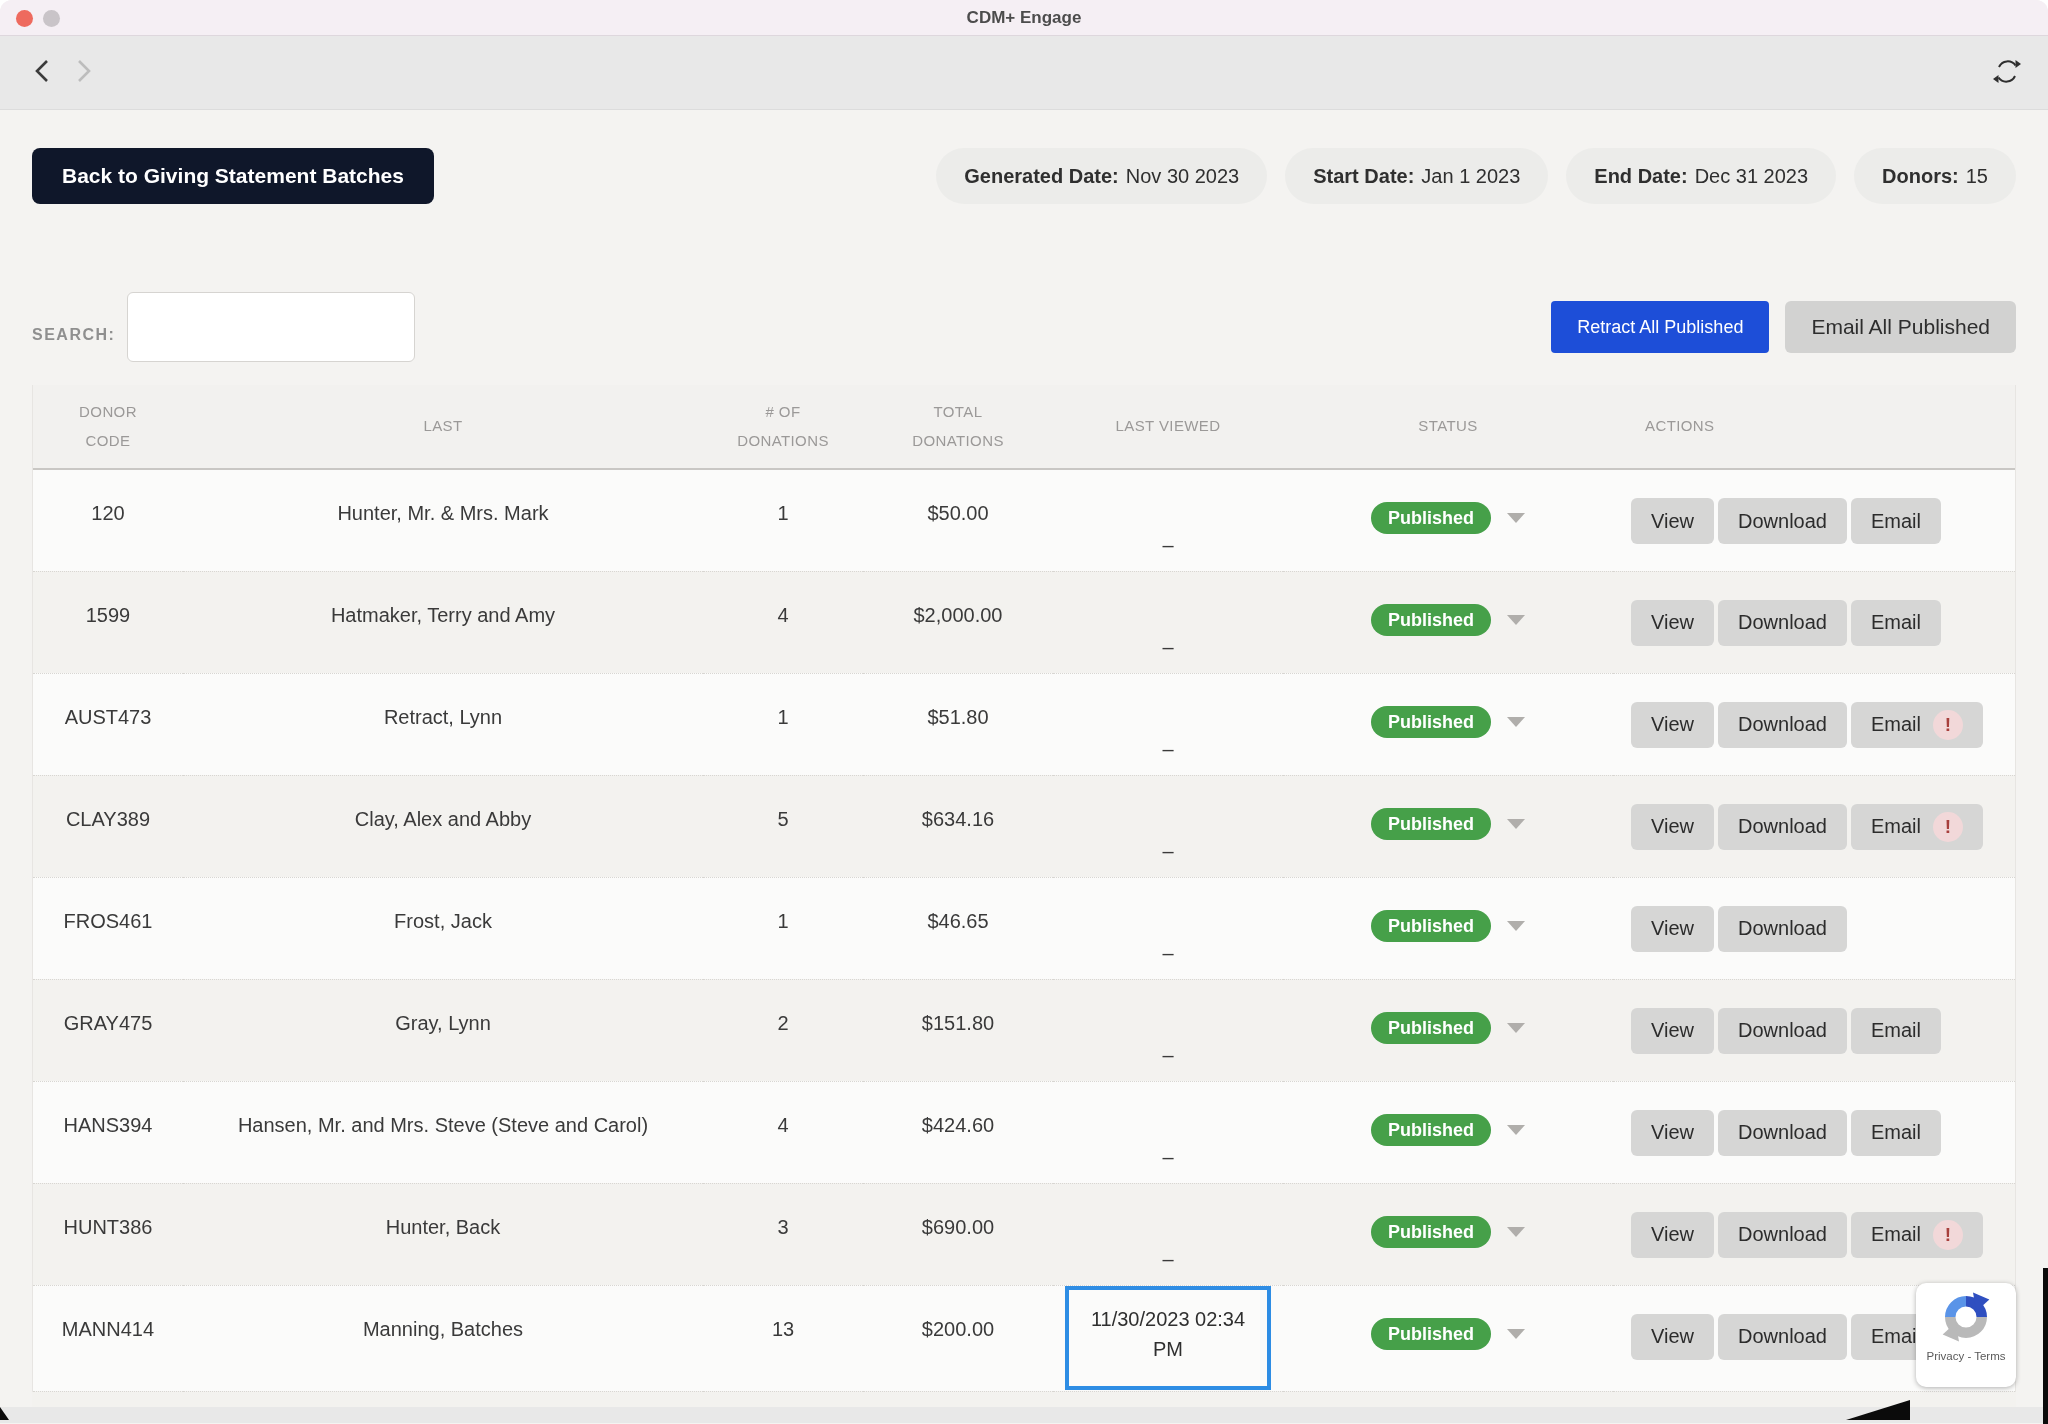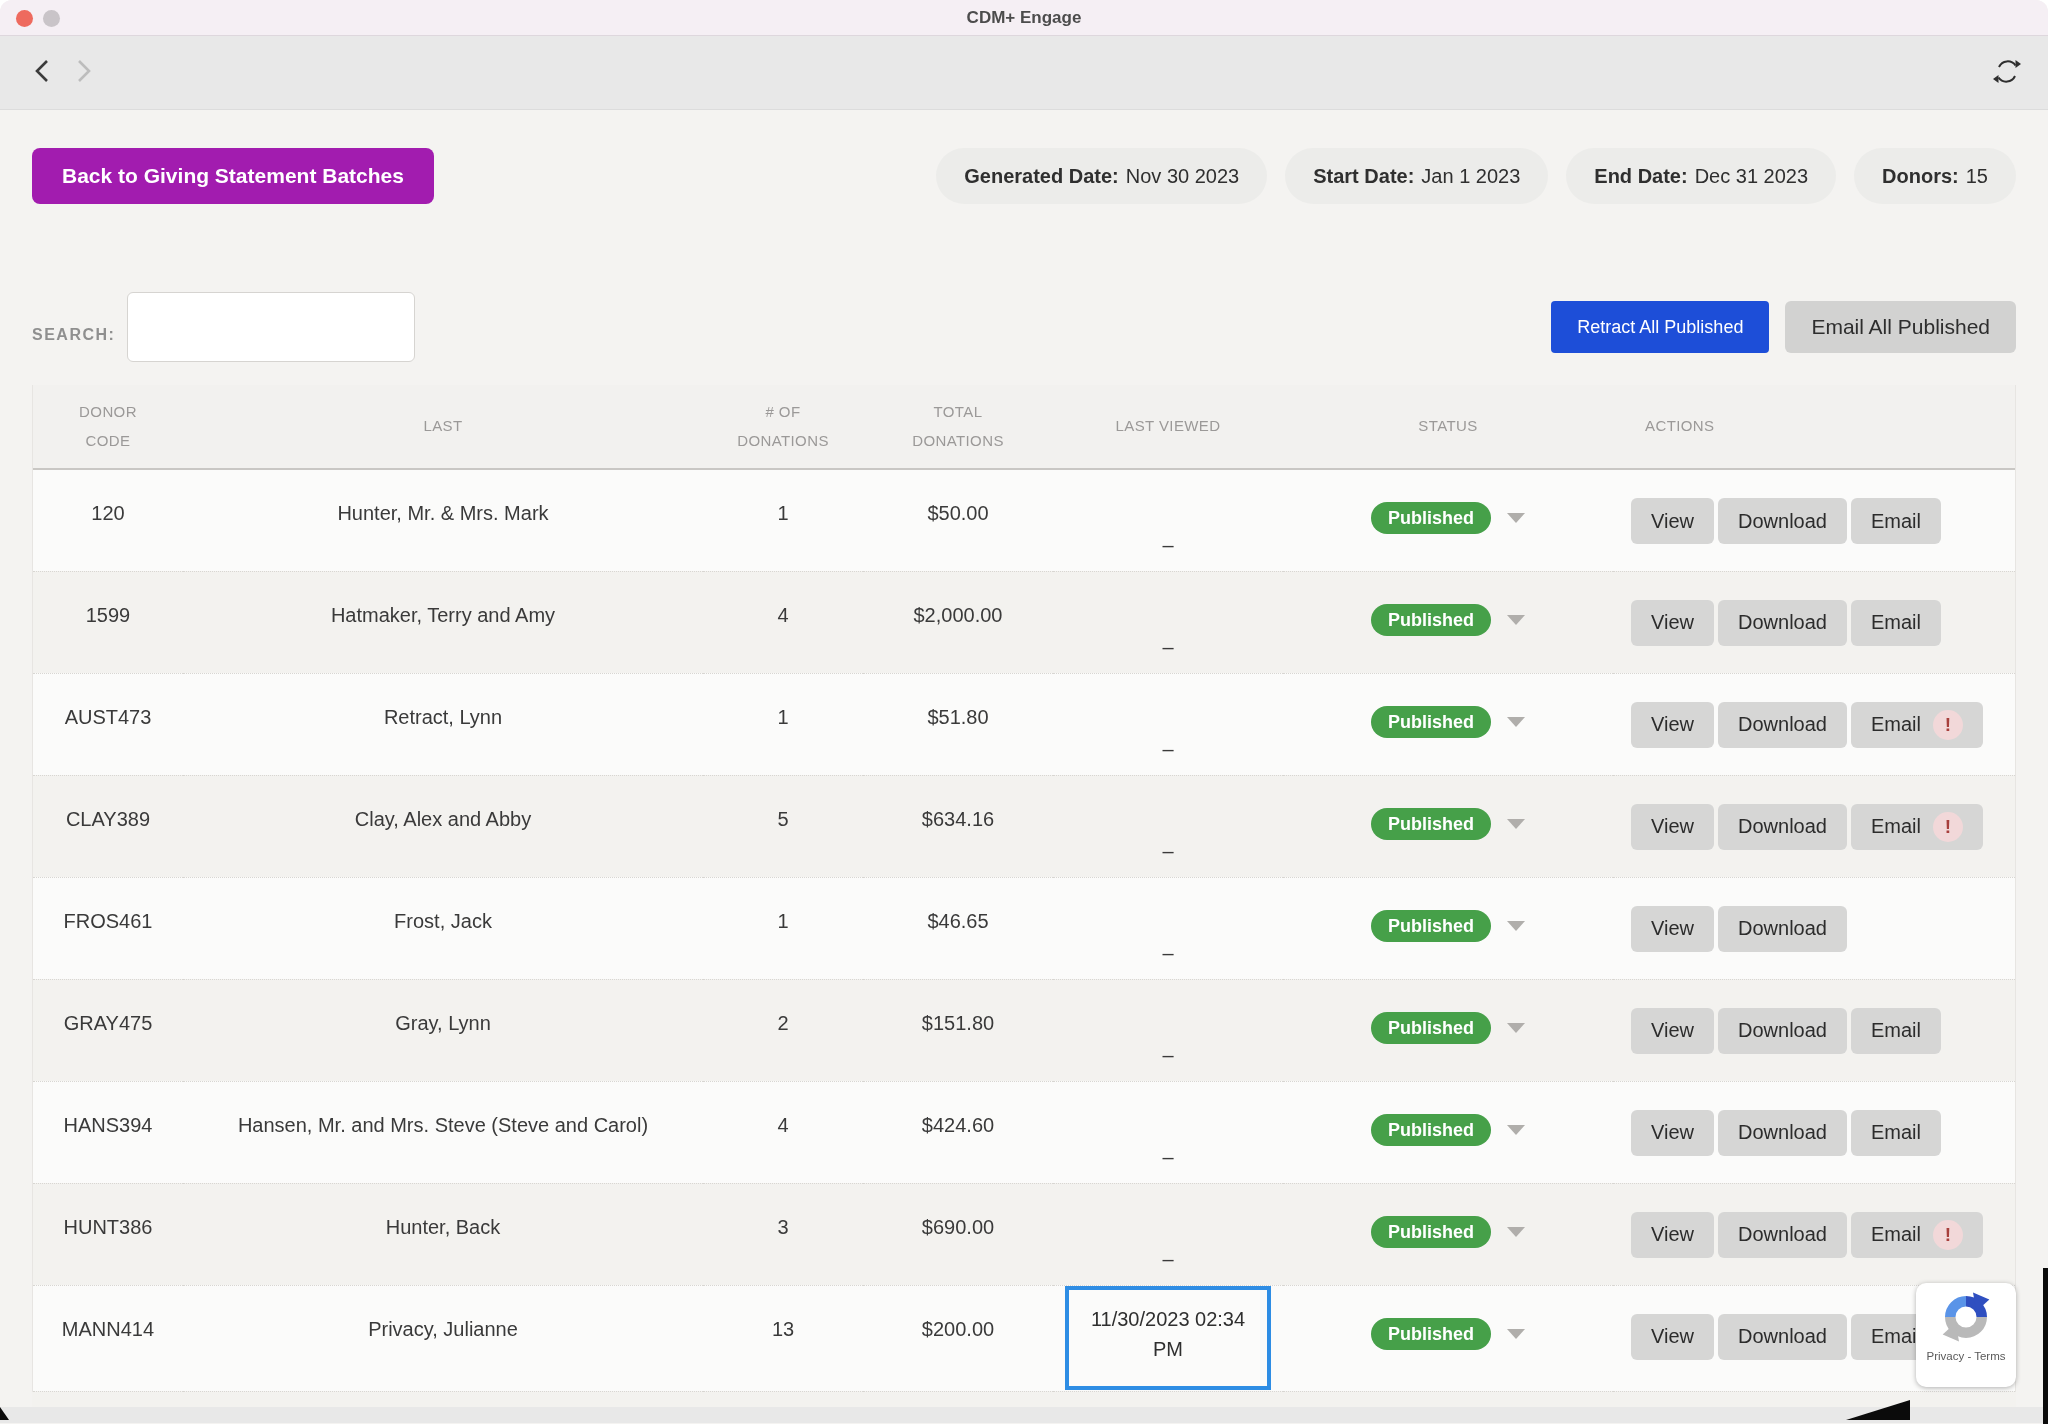--- a/index.html
+++ b/index.html
@@ -23,21 +23,21 @@
   .navbar{height:74px;background:#e8e8e8;border-bottom:1px solid #dcdcdc;
     display:flex;align-items:center;position:relative;}
   .nav-arrows{display:flex;align-items:center;gap:14px;margin-left:30px;}
   .nav-btn{background:none;border:none;padding:0;cursor:pointer;display:flex;align-items:center;}
   .refresh-btn{position:absolute;right:24px;top:50%;transform:translateY(-50%);
     background:none;border:none;padding:0;cursor:pointer;}
   
   .content{position:relative;height:1313px;padding:0 32px;background:#f4f3f1;}
   .topbar{display:flex;justify-content:space-between;align-items:center;padding-top:38px;}
   .btn-back{
-    height:56px;padding:12px 30px;border:none;border-radius:8px;background:#a21caf;
+    height:56px;padding:12px 30px;border:none;border-radius:8px;background:#0f172a;
     color:#ffffff;font-size:21px;font-weight:600;cursor:pointer;
     font-family:inherit;
   }
   .pills{display:flex;gap:18px;}
   .pill{height:56px;border-radius:28px;background:#ececea;display:flex;align-items:center;
     padding:0 28px;font-size:20px;color:#2f2f2f;white-space:nowrap;}
   .pill b{margin-right:7px;font-weight:bold;}
   .searchrow{display:flex;justify-content:space-between;align-items:center;margin-top:88px;height:70px;}
   .search-left{display:flex;align-items:center;gap:12px;}
   .search-label{font-size:16px;font-weight:bold;letter-spacing:1.5px;color:#8f8f8f;margin-top:16px;}
@@ -334,21 +334,21 @@
                   <span>View</span>
                 </button><button class="abtn">
                   <span>Download</span>
                 </button><button class="abtn">
                   <span>Email</span>
                   <span class="warn-dot">!</span>
                 </button></td>
             </tr>
             <tr>
               <td class="c0">MANN414</td>
-              <td class="c1">Privacy, Julianne</td>
+              <td class="c1">Manning, Batches</td>
               <td class="c2">13</td>
               <td class="c3">$200.00</td>
               <td class="c4 c5" style="padding-top: 0px;">
                 <span class="lv-box" style="display: block;">11/30/2023 02:34 PM</span>
               </td>
               <td class="c5s" style="padding-top: 0px;"><span class="status-wrap">
                   <span class="badge">Published</span>
                   <span class="caret"></span>
                 </span></td>
               <td class="c6"><button class="abtn">

